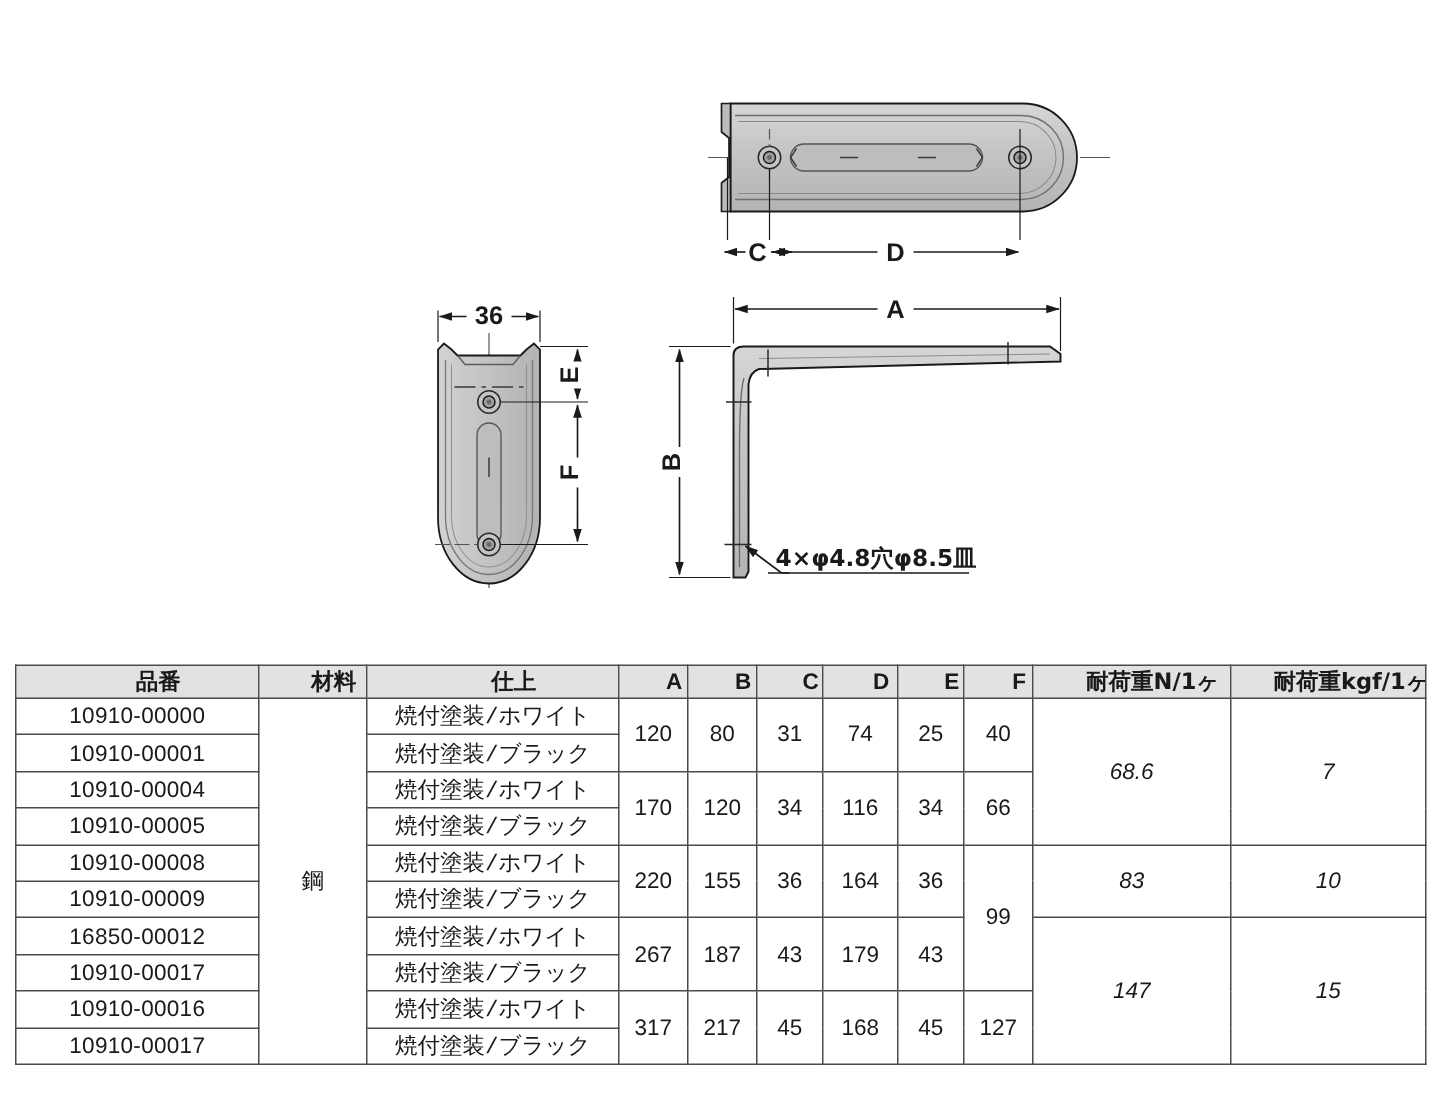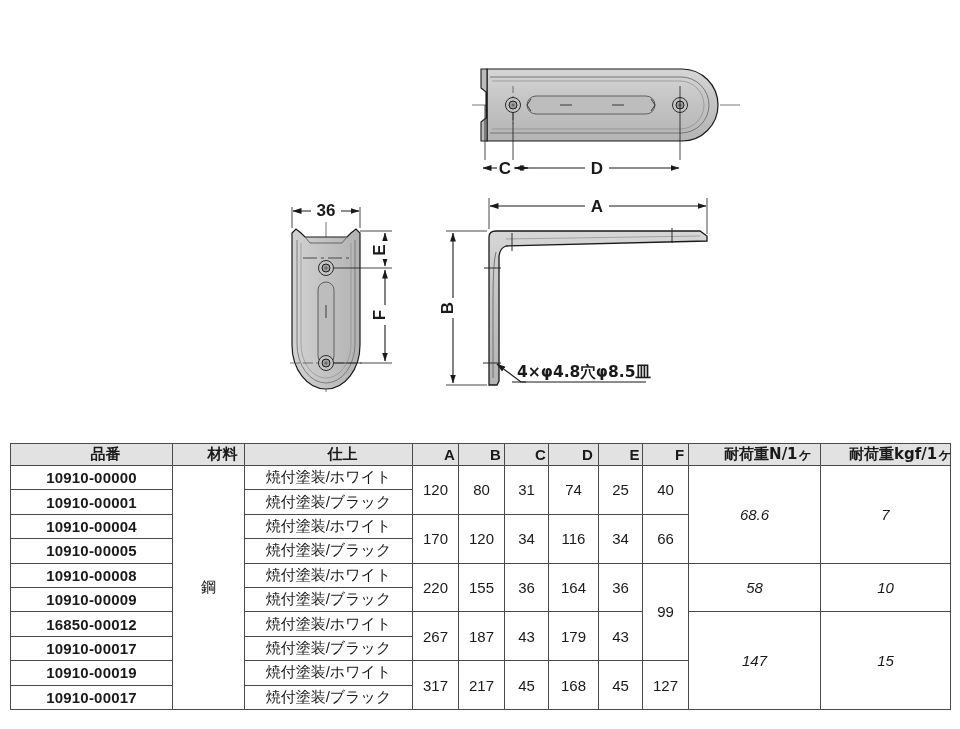--- a/index.html
+++ b/index.html
@@ -66,25 +66,25 @@
     padding-left: 28px;
   }
   th.hdr-partno {
     background: #6b80c4;
     color: #ffffff;
   }
   td.cell-partno {
     background: #f7f5e0;
     font-size: 17px;
     letter-spacing: 0.2px;
-    font-weight: bold;
+    font-weight: normal;
   }
   td.cell-finish {
     font-size: 16px;
-    font-family: Liberation Sans, sans-serif;
+    font-family: Liberation Mono, monospace;
   }
   th.hdr-jp {
     font-family: "DejaVu Sans", "Liberation Sans", sans-serif;
     font-size: 14px;
   }
   td.cell-material {
     font-family: "DejaVu Sans", "Liberation Sans", sans-serif;
     font-size: 16px;
   }
   td.num { font-size: 17px; }
@@ -327,21 +327,21 @@
 
         <tr>
           <td class="cell-partno">10910-00008</td>
           <td class="cell-finish">焼付塗装/ホワイト</td>
           <td class="num" rowspan="2">220</td>
           <td class="num" rowspan="2">155</td>
           <td class="num" rowspan="2">36</td>
           <td class="num" rowspan="2">164</td>
           <td class="num" rowspan="2">36</td>
           <td class="num" rowspan="4">99</td>
-          <td class="load" rowspan="2">58</td>
+          <td class="load" rowspan="2">83</td>
           <td class="load" rowspan="2">10</td>
         </tr>
 
         <tr>
           <td class="cell-partno">10910-00009</td>
           <td class="cell-finish">焼付塗装/ブラック</td>
         </tr>
 
         <tr>
           <td class="cell-partno">16850-00012</td>
@@ -354,21 +354,21 @@
           <td class="load" rowspan="4">147</td>
           <td class="load" rowspan="4">15</td>
         </tr>
 
         <tr>
           <td class="cell-partno">10910-00017</td>
           <td class="cell-finish">焼付塗装/ブラック</td>
         </tr>
 
         <tr>
-          <td class="cell-partno">10910-00019</td>
+          <td class="cell-partno">10910-00016</td>
           <td class="cell-finish">焼付塗装/ホワイト</td>
           <td class="num" rowspan="2">317</td>
           <td class="num" rowspan="2">217</td>
           <td class="num" rowspan="2">45</td>
           <td class="num" rowspan="2">168</td>
           <td class="num" rowspan="2">45</td>
           <td class="num" rowspan="2">127</td>
         </tr>
 
         <tr>

